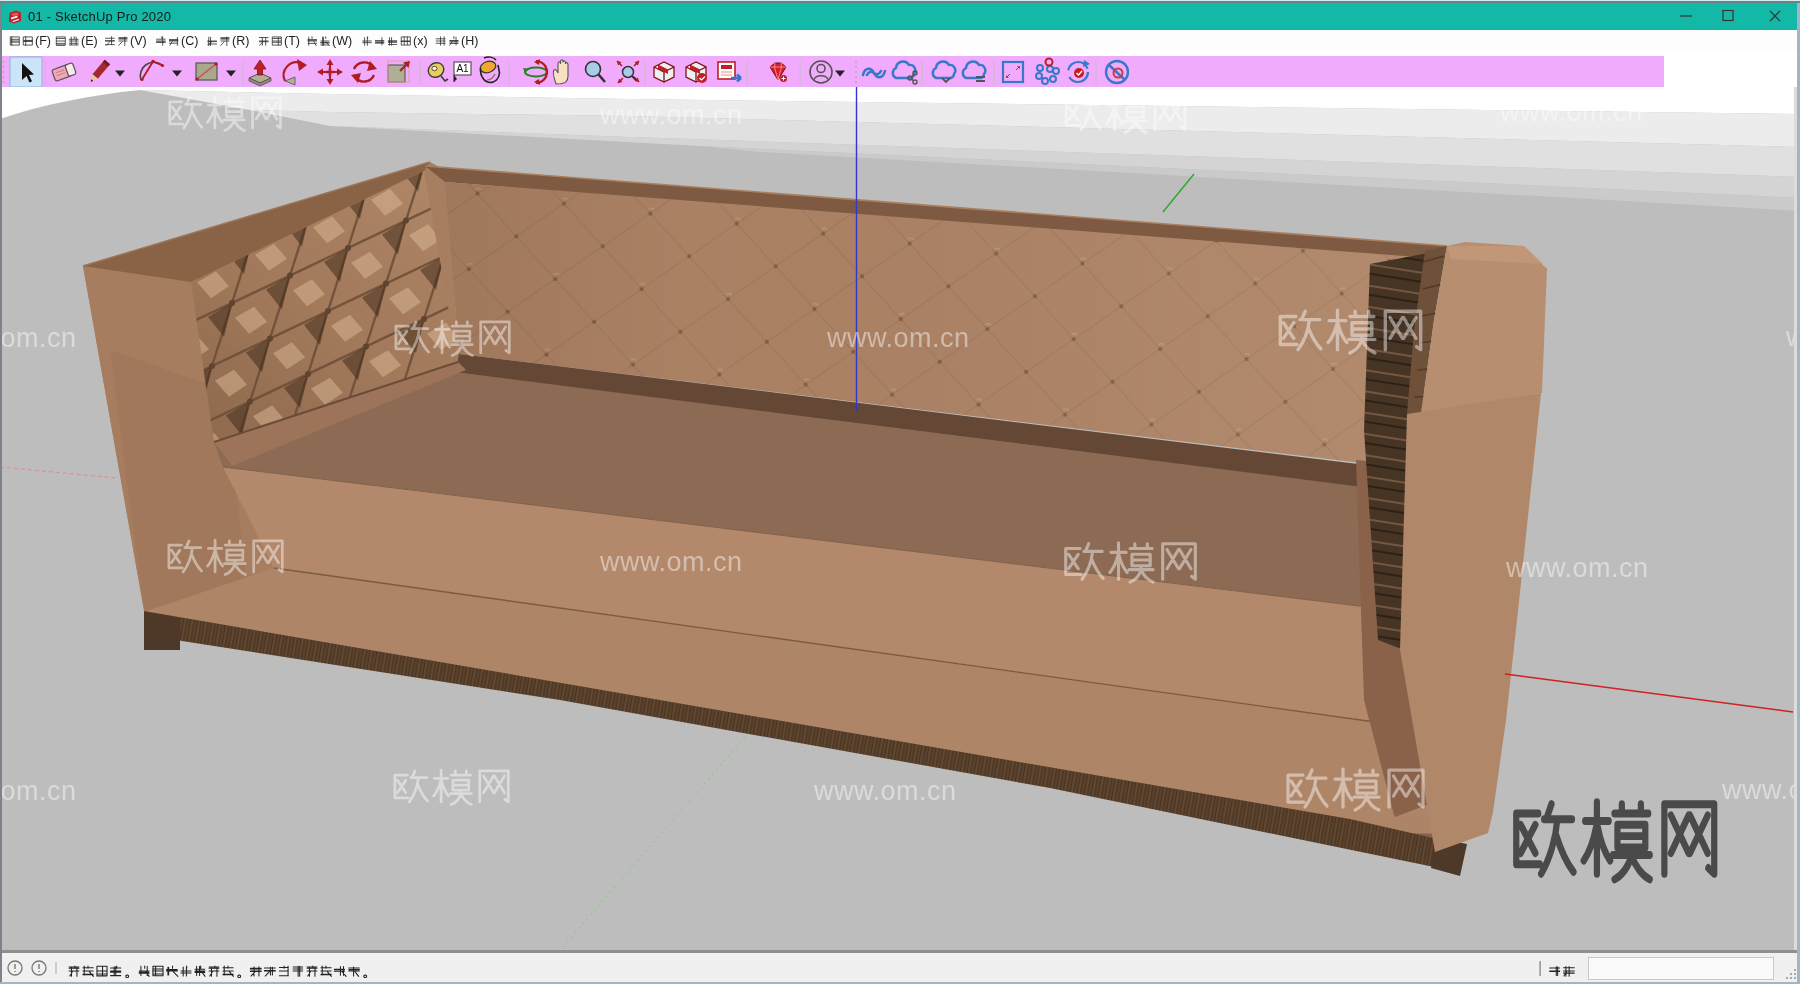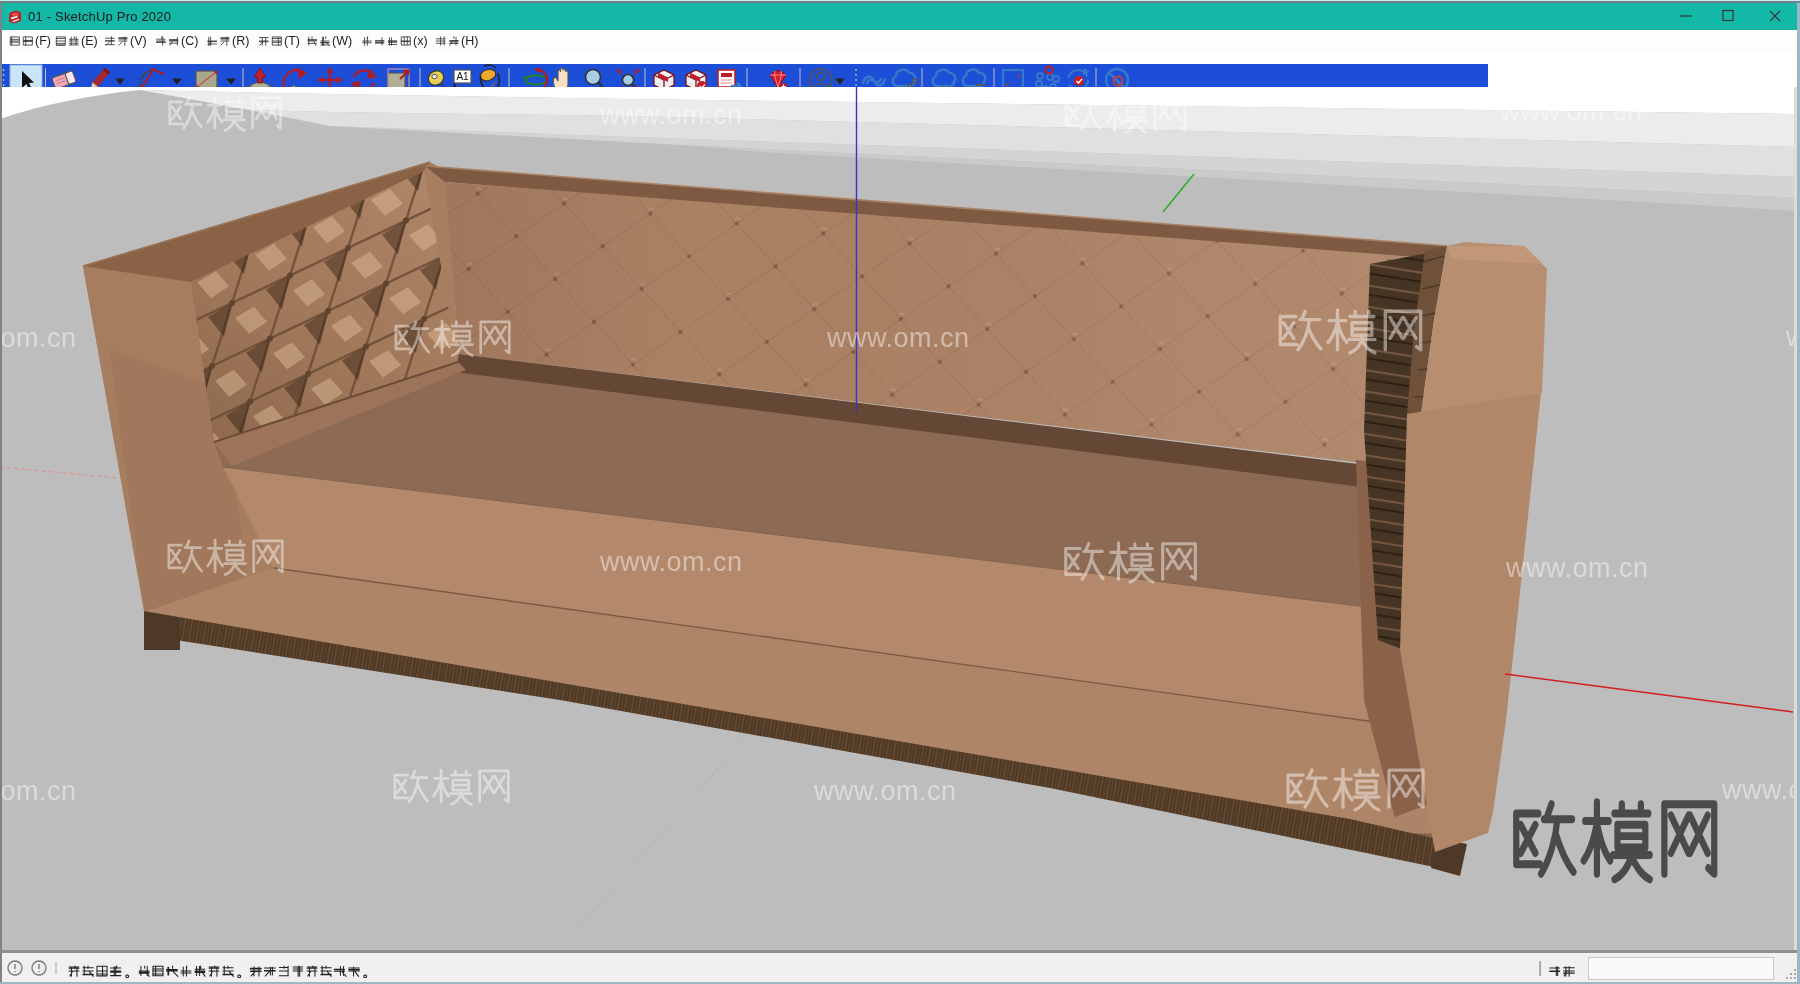--- a/index.html
+++ b/index.html
@@ -3,21 +3,21 @@
 *{margin:0;padding:0;box-sizing:border-box}
 html,body{width:1800px;height:984px;overflow:hidden;font-family:"Liberation Sans",sans-serif;background:#fff;position:relative}
 .abs{position:absolute}
 .cj{display:inline-block;vertical-align:middle}
 #titlebar{left:0;top:0;width:1800px;height:30px;background:#14b8a6}
 #topstrip{left:0;top:0;width:1800px;height:1px;background:#cdeef2}
 #topstrip2{left:0;top:1px;width:1800px;height:2px;background:#6d8186}
 #title{left:28px;top:9px;font-size:13px;color:#1a1a1a;letter-spacing:0.2px}
 #menubar{left:0;top:30px;width:1800px;height:22px;background:#fdfdfd;font-size:12px;color:#111}
 .mi{position:absolute;top:4px;display:flex;align-items:center;gap:1px;color:#222}
-#toolbar{left:0;top:64px;width:1488px;height:34px;background:#1d4ed8;border-bottom:1px solid #848484}
+#toolbar{left:0;top:56px;width:1664px;height:34px;background:#f0abfc;border-bottom:1px solid #848484}
 #viewport{left:0;top:87px;width:1575px;height:863px}
 #statusbar{left:0;top:950px;width:1800px;height:34px;background:#f0f0f0;border-top:3px solid #8f8f8f}
 #stxt{left:67px;top:8px}
 #numlabel{left:1548px;top:8px}
 #numbox{left:1588px;top:4px;width:186px;height:23px;background:#fafafa;border:1px solid #c8c8c8}
 </style></head><body>
 <svg width="0" height="0" style="position:absolute">
     <defs>
       <path id="g6587" d="M14,16 H86 V84 H14 Z M16,36 H81 M16,50 H81 M16,60 H81 M23,15 V85"></path>
 <path id="g4ef6" d="M14,16 H86 V84 H14 Z M15,45 H84 M15,50 H84 M15,53 H84 M31,14 V87"></path>

